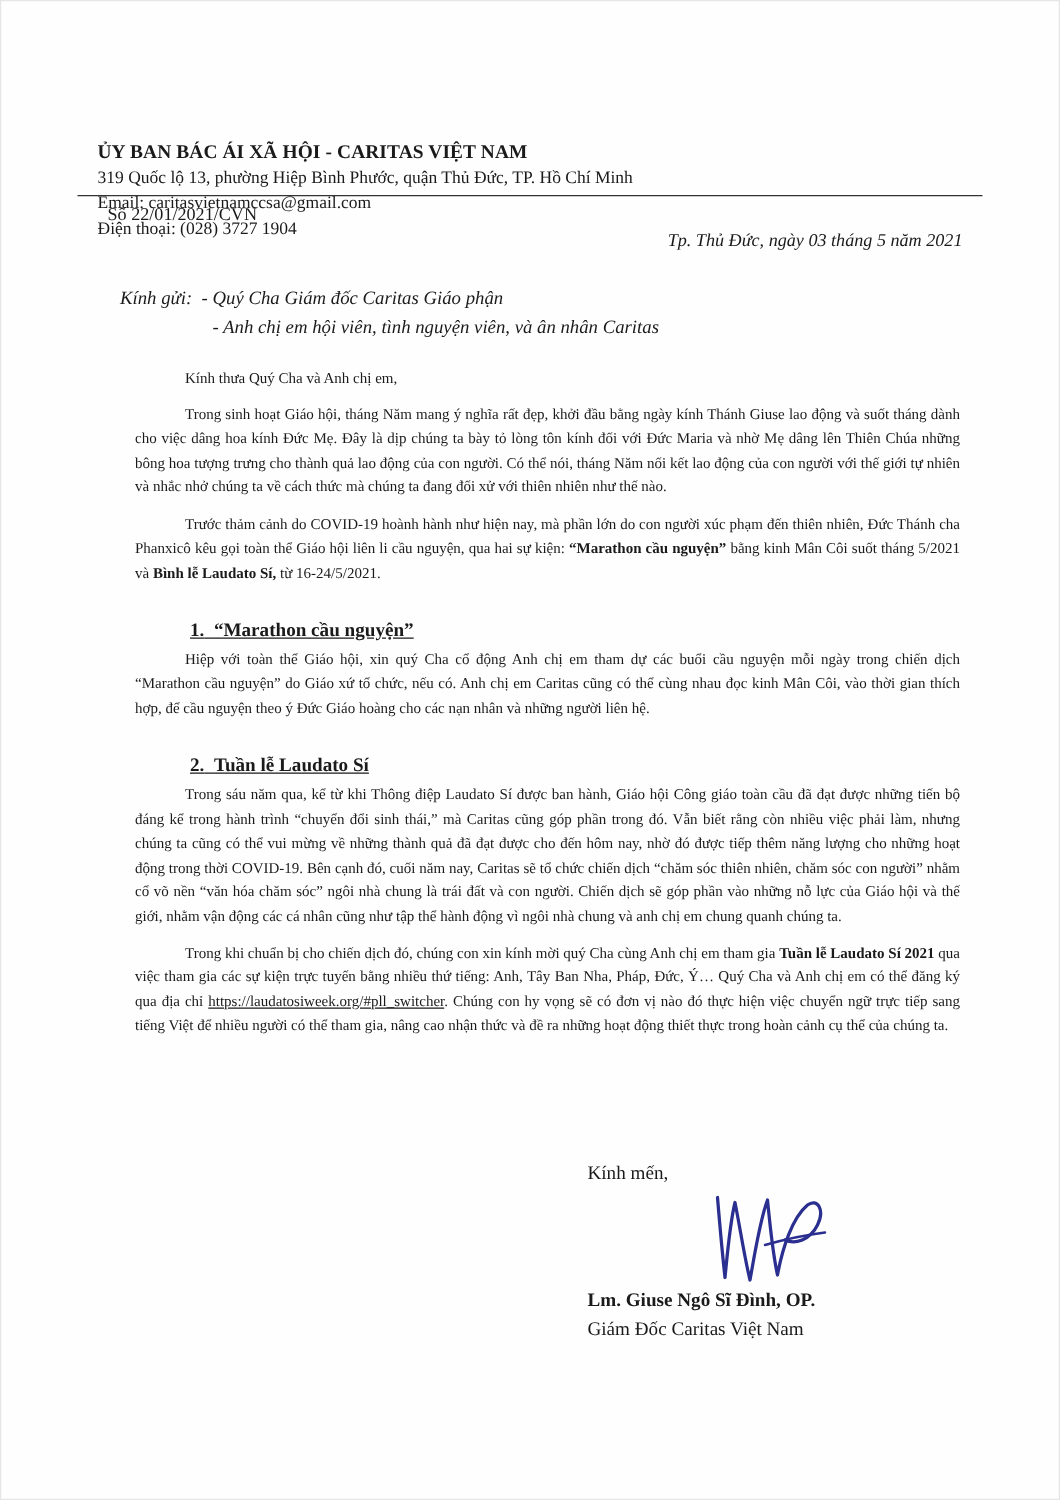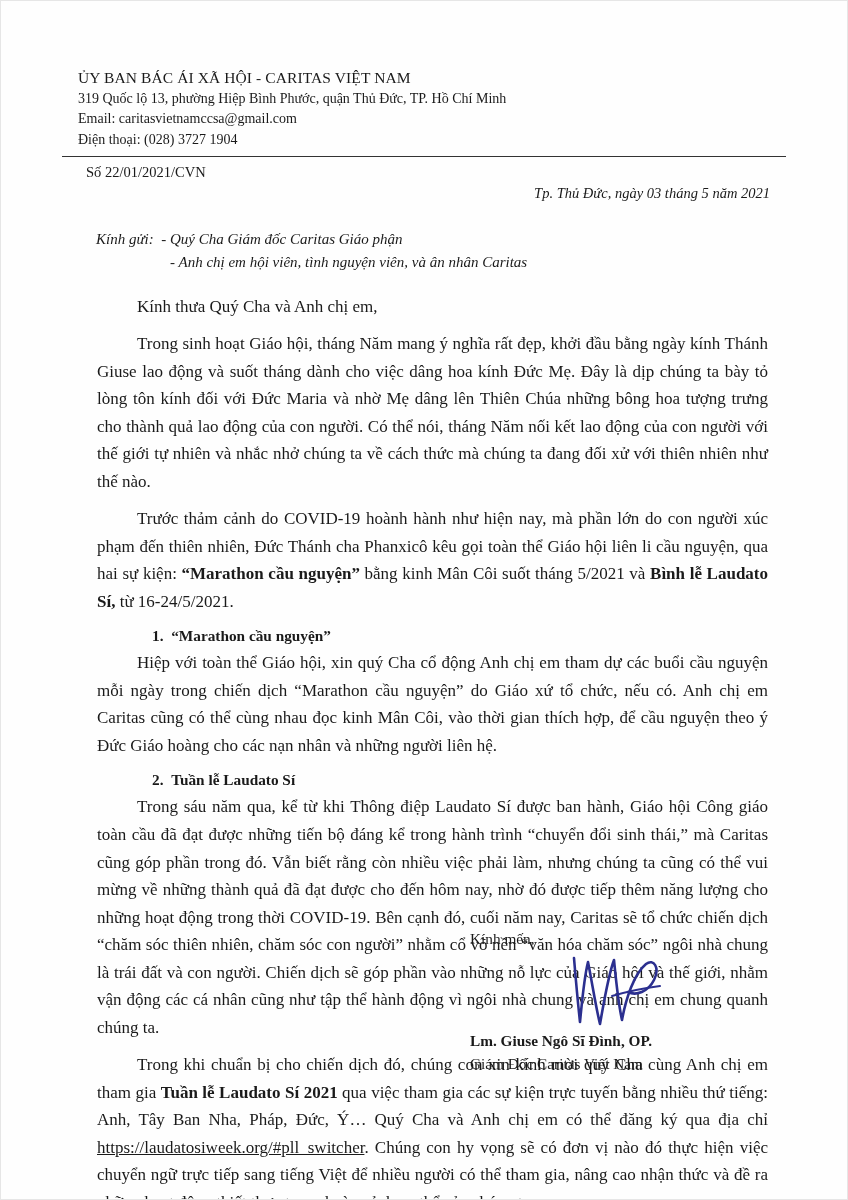--- a/index.html
+++ b/index.html
@@ -87,23 +87,24 @@
     letter-spacing: 0.2px;
     white-space: nowrap;
   }
   .org-block {
     flex: 1 1 auto;
     padding-left: 16px;
     padding-top: 6px;
   }
   .org-name {
     font-size: 15.5px;
-    font-weight: normal;
+    font-weight: bold;
     letter-spacing: 0.1px;
     line-height: 1.35;
+    margin-top: 44px;
   }
   .org-line {
     font-size: 14px;
     line-height: 1.45;
   }
   .hr-head {
     position: absolute;
     top: 156px;
     left: 62px;
     right: 62px;
@@ -139,34 +140,35 @@
     line-height: 1.55;
     margin-bottom: 18px;
   }
   .addressee .lbl {
     font-style: italic;
   }
   .addressee .line2 {
     padding-left: 74px;
   }
   p.para {
-    font-size: 17px;
+    font-size: 12px;
     line-height: 1.62;
     text-align: justify;
-    margin: 0 0 2px 1px;
+    margin: 0 0 2px 12px;
     text-indent: 40px;
   }
   p.para.gap {
     margin-top: 10px;
   }
   .sec-title {
     font-size: 15.3px;
     font-weight: bold;
-    margin: 12px 0 4px 0;
+    margin: 28px 0 4px 0;
     padding-left: 56px;
+    text-decoration: underline;
   }
   .sec-title .num {
     font-weight: bold;
   }
   b, strong { font-weight: bold; }
   .link {
     text-decoration: underline;
     color: #1a1a1a;
   }
 

